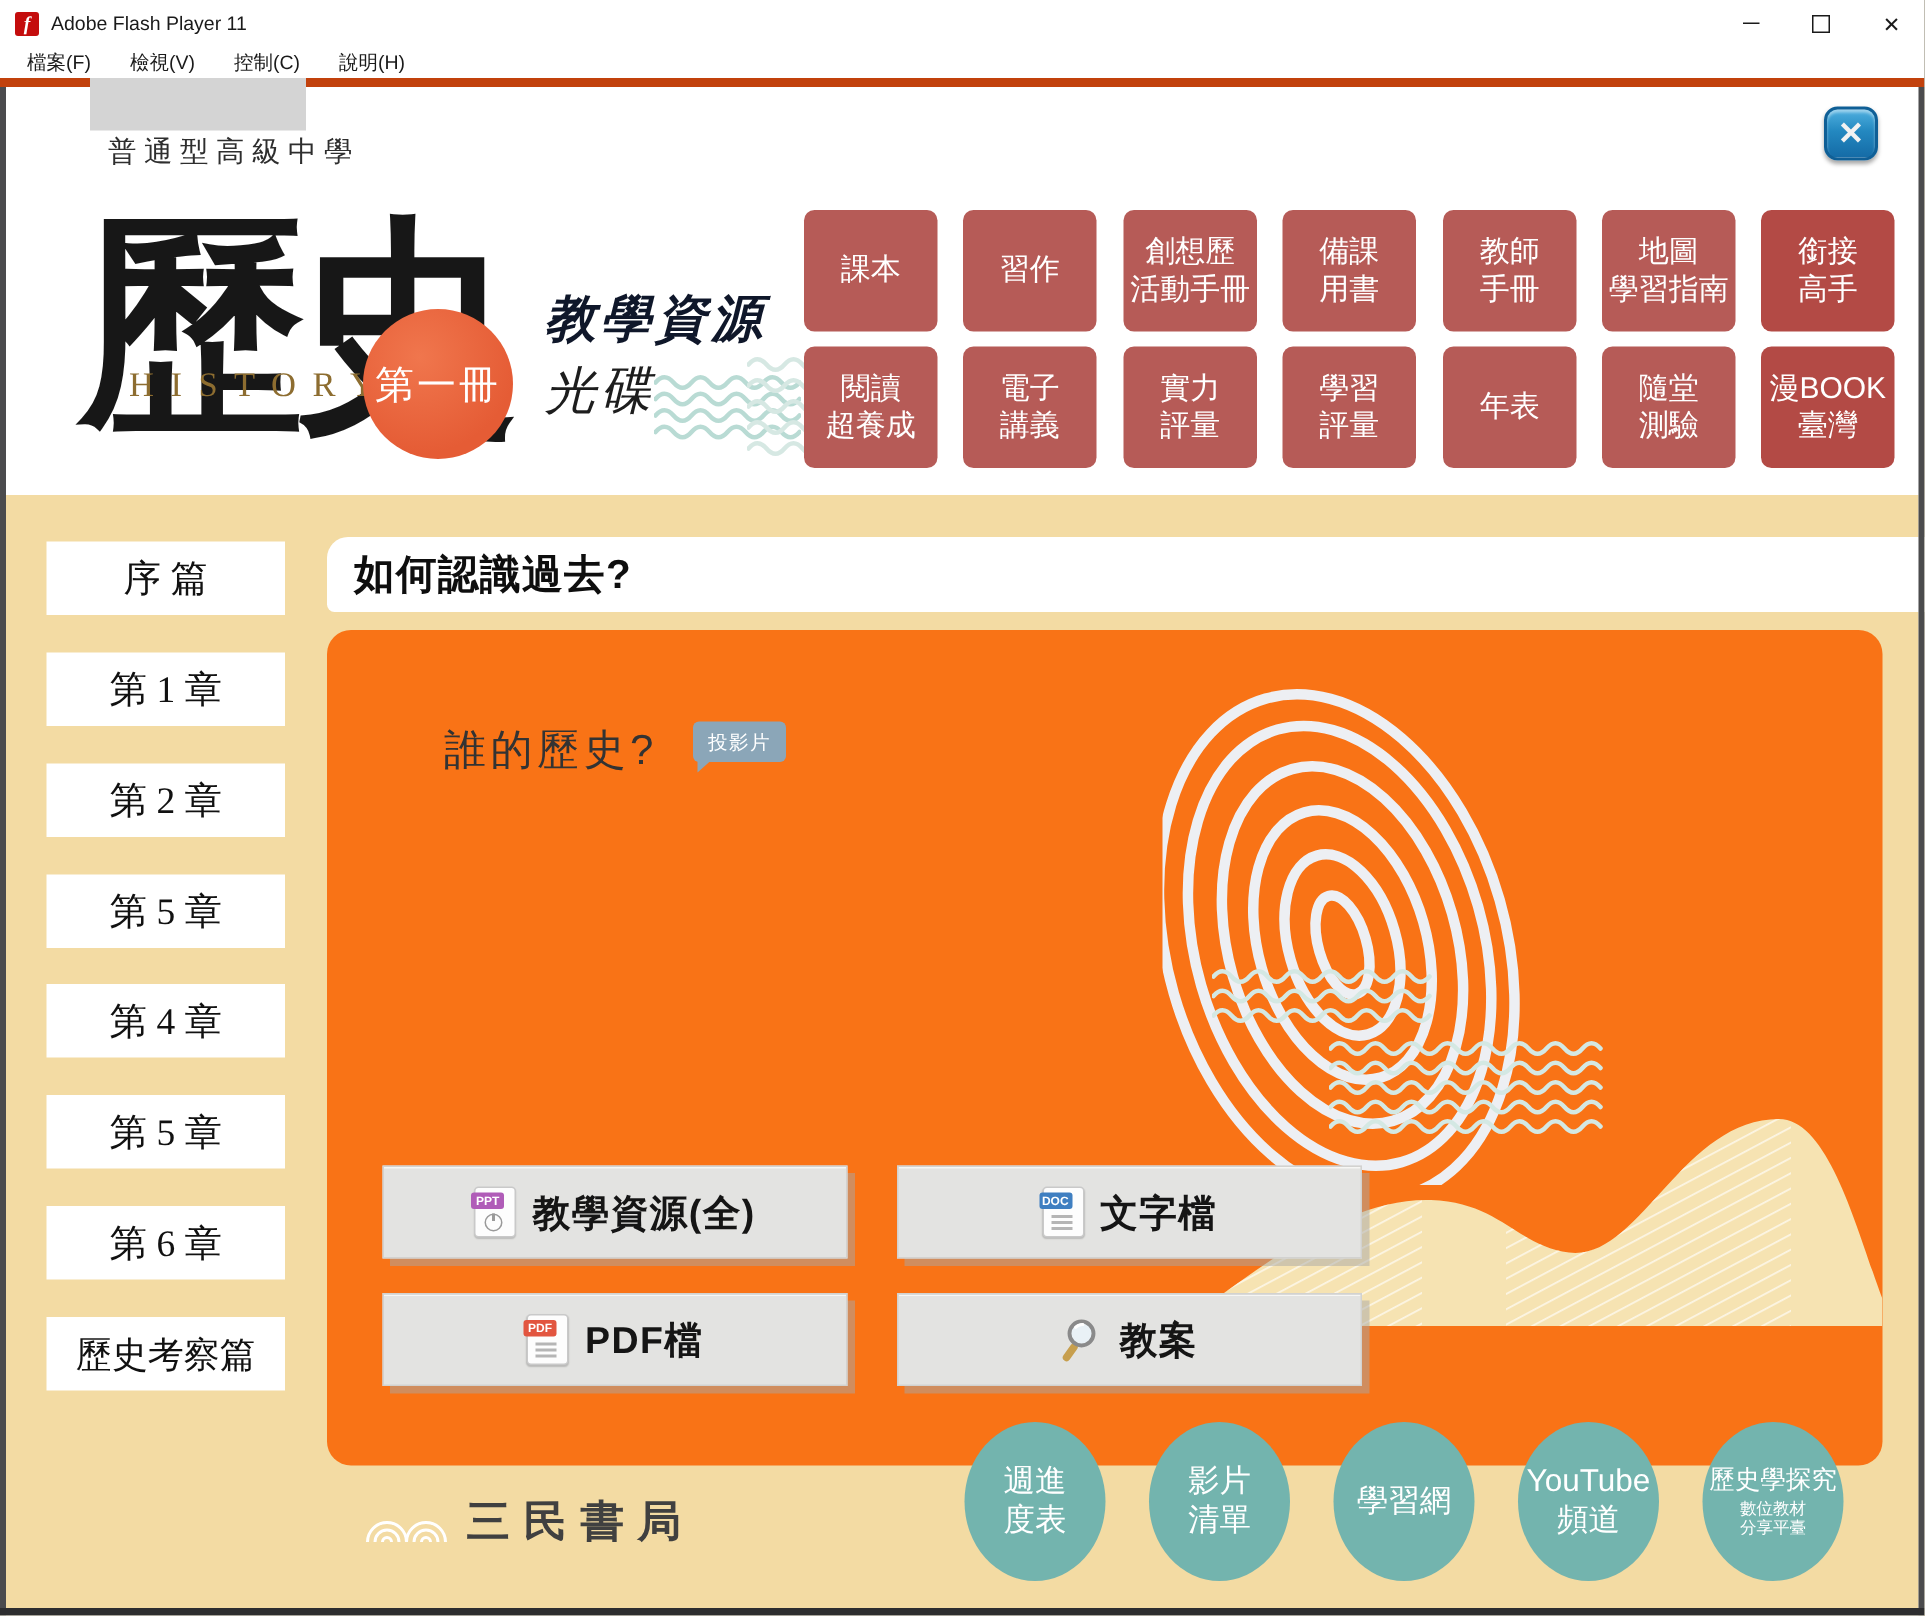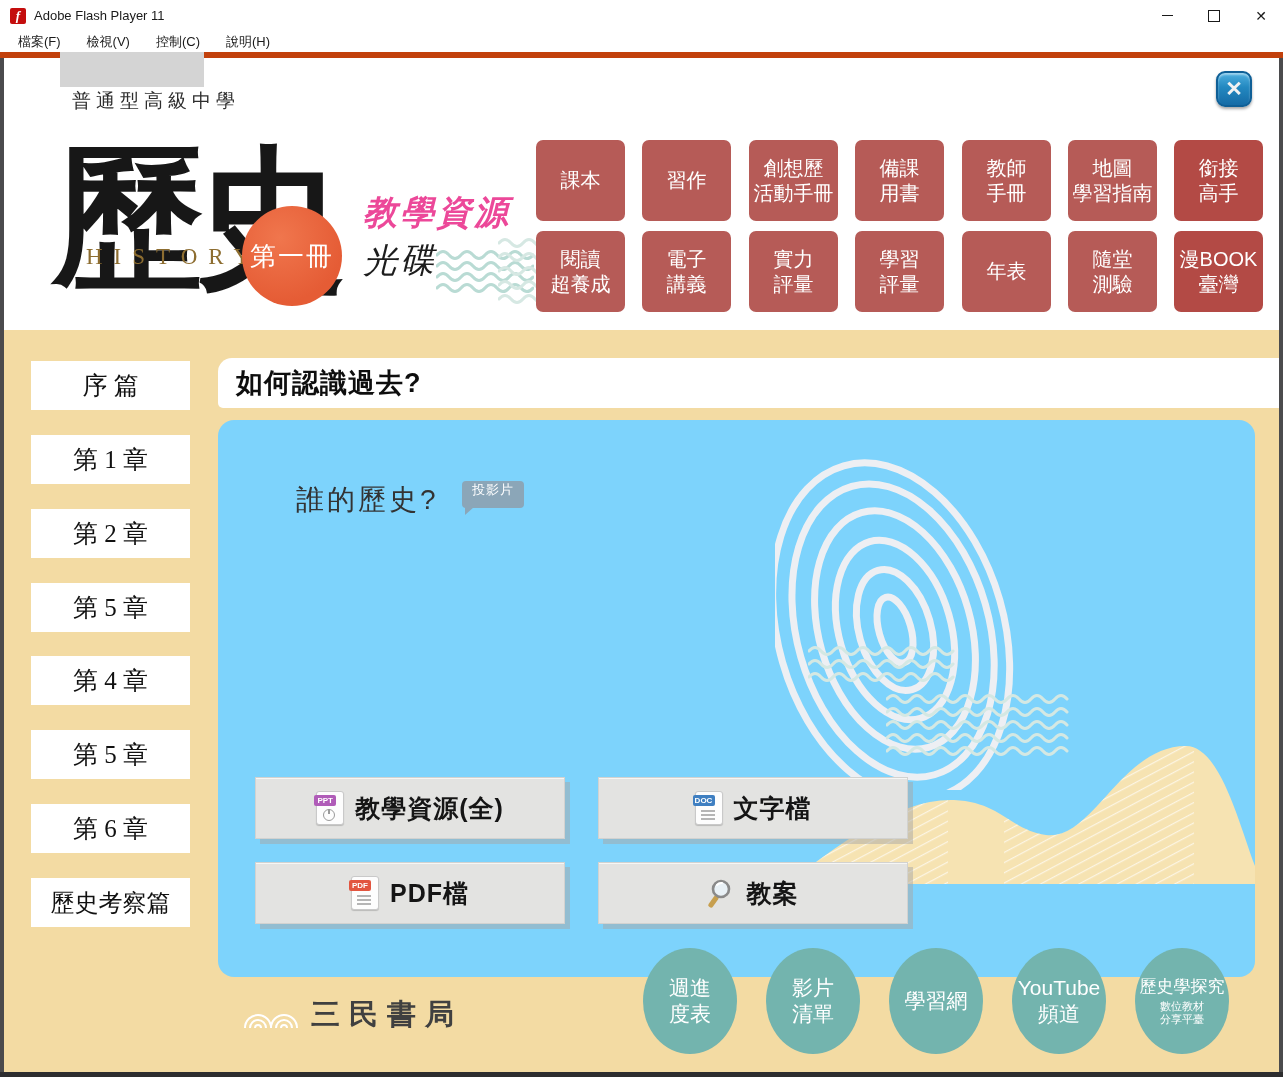--- a/index.html
+++ b/index.html
@@ -34,46 +34,46 @@
     background:linear-gradient(180deg,#4fb0e0 0%,#2388c0 45%,#156ba6 100%);
     border:2px solid #0f5f96;box-sizing:border-box;box-shadow:0 2px 3px rgba(0,0,0,.35), inset 0 2px 2px rgba(255,255,255,.45);
     color:#f2f2f2;font-weight:bold;font-size:21px;display:flex;align-items:center;justify-content:center;cursor:pointer;}
 
   
   .subject{left:52px;top:118px;width:300px;font-weight:bold;font-size:152px;line-height:200px;letter-spacing:-10px;color:#171717;}
   .subject-en{left:86px;top:244px;font-family:"Liberation Serif",serif;font-size:23px;letter-spacing:11px;color:#8d6d30;}
   .volume-circle{left:242px;top:206px;width:100px;height:100px;border-radius:50%;
     background:radial-gradient(circle at 38% 32%,#f0764d 0%,#e55c35 70%);
     display:flex;align-items:center;justify-content:center;color:#fff;font-size:26px;letter-spacing:2px;}
-  .tagline1{left:363px;top:190px;font-style:italic;font-weight:bold;font-size:34px;letter-spacing:3px;color:#ec4899;}
+  .tagline1{left:363px;top:190px;font-style:italic;font-weight:bold;font-size:34px;letter-spacing:3px;color:#0f172a;}
   .tagline2{left:363px;top:238px;font-style:italic;font-weight:normal;font-size:34px;letter-spacing:3px;color:#1d1d1d;}
 
   
   .rbtn{position:absolute;width:89px;height:81px;border-radius:7px;background:#b65b57;color:#fff;
     display:flex;flex-direction:column;align-items:center;justify-content:center;text-align:center;
     font-size:20px;line-height:25px;cursor:pointer;}
   .rbtn.dark{background:#b34a45;}
 
   
   .band-main{left:4px;top:330px;width:1275px;height:743px;background:#f3dba3;}
 
   
   .side-item{position:absolute;left:31px;width:159px;height:49px;background:#fff;
     display:flex;align-items:center;justify-content:center;
     font-family:"Liberation Serif",serif;font-size:25px;color:#111;cursor:pointer;}
 
   
   .section-bar{left:218px;top:358px;width:1134px;height:50px;background:#fff;border-radius:14px 14px 5px 5px;
     display:flex;align-items:center;padding-left:18px;box-sizing:border-box;}
   .section-title{font-weight:bold;font-size:27px;color:#0e0e0e;letter-spacing:1px;}
-  .panel{left:218px;top:420px;width:1037px;height:557px;background:#7dd3fc;border-radius:16px;overflow:hidden;}
+  .panel{left:218px;top:420px;width:1037px;height:557px;background:#f97316;border-radius:16px;overflow:hidden;}
 
   .topic{left:78px;top:61px;font-size:28px;color:#333;letter-spacing:3px;cursor:pointer;}
   .tag{left:244px;top:61px;width:62px;height:27px;background:#8ba6b8;border-radius:4px;color:#fff;
-    font-size:13px;display:flex;align-items:flex-start;justify-content:center;letter-spacing:1px;}
+    font-size:13px;display:flex;align-items:center;justify-content:center;letter-spacing:1px;}
   .tag::after{content:"";position:absolute;left:3px;bottom:-7px;width:0;height:0;
     border-top:8px solid #8ba6b8;border-right:9px solid transparent;}
 
   
   .fbtn{position:absolute;width:310px;height:62px;background:#e3e3e1;border:1px solid #d2d2d0;box-sizing:border-box;
     box-shadow:5px 5px 0 rgba(168,168,166,.5), inset 0 1px 0 #f6f6f4;
     display:flex;align-items:center;justify-content:center;gap:11px;cursor:pointer;}
   .fbtn-label{font-weight:bold;font-size:25px;color:#151515;letter-spacing:1px;}
 
   .ficon{position:relative;width:26px;height:32px;background:#fdfdfd;border:1px solid #c9c9c9;border-radius:3px;box-shadow:0 1px 1px rgba(0,0,0,.18);}

